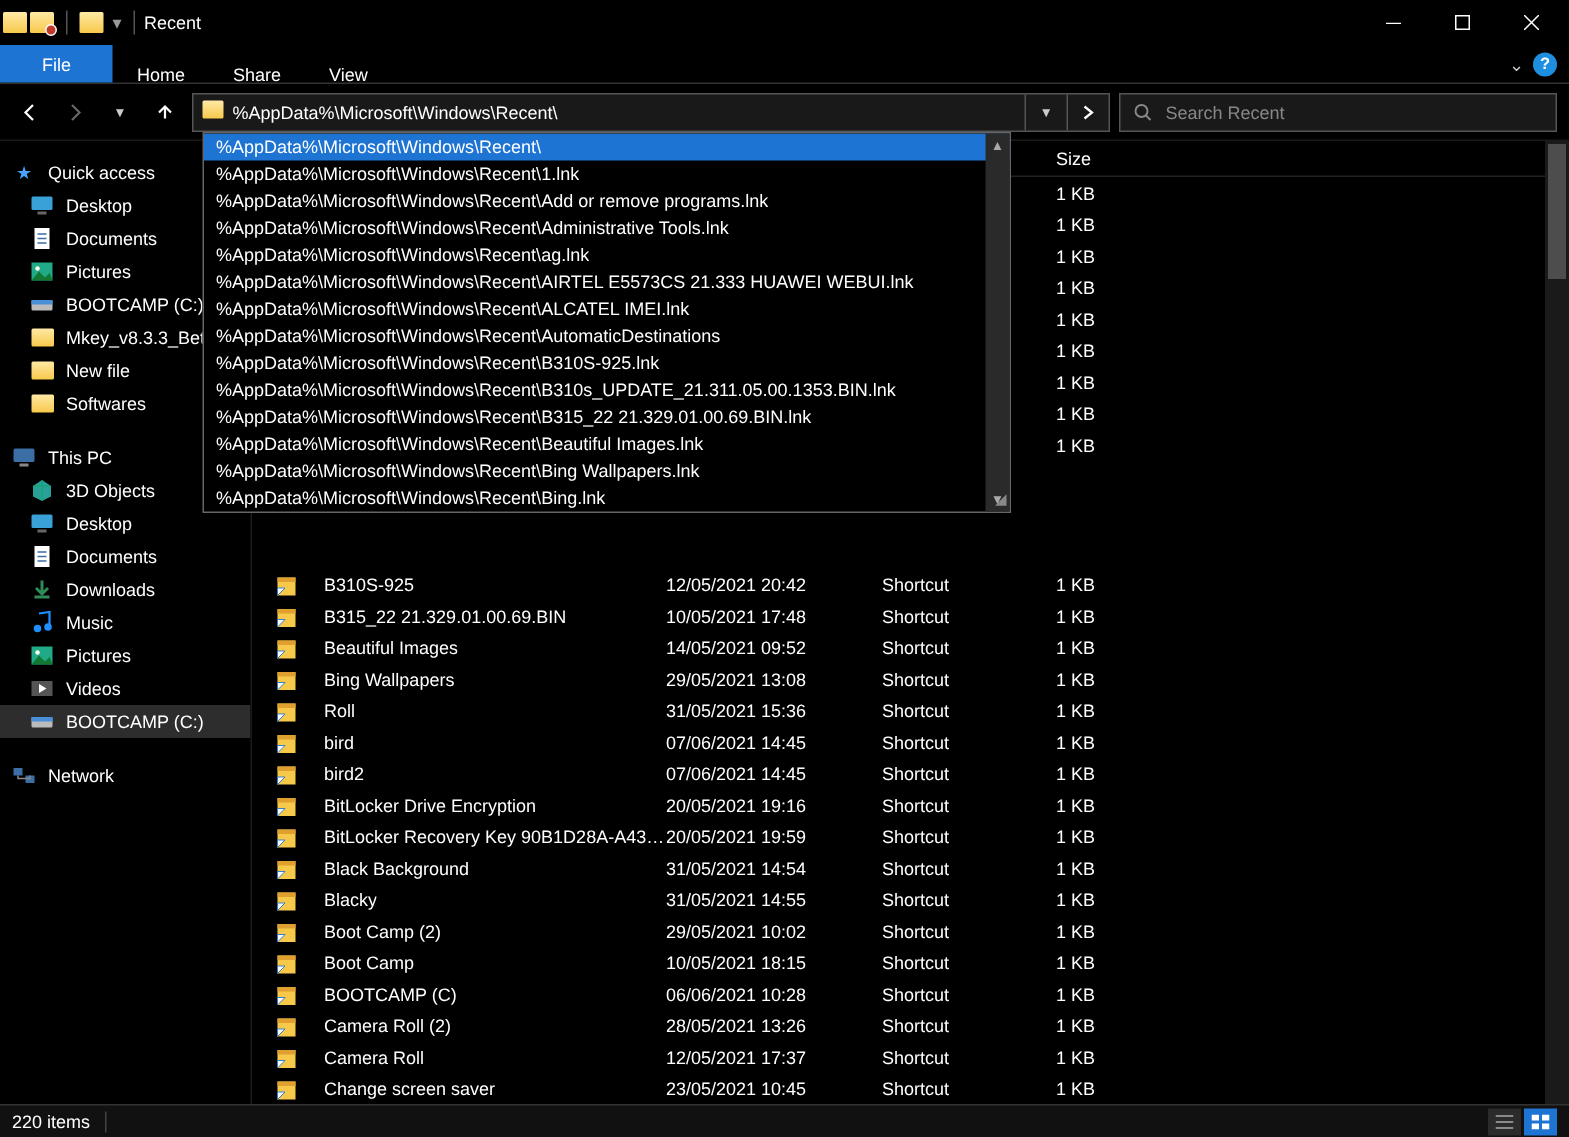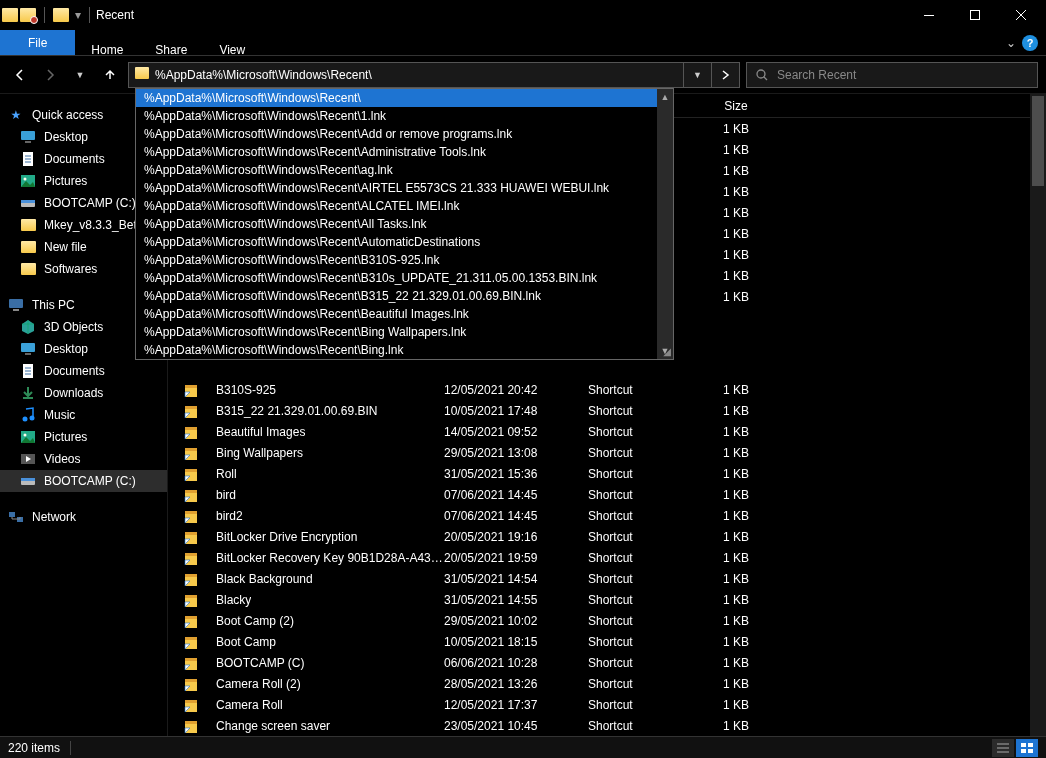--- a/index.html
+++ b/index.html
@@ -30,21 +30,21 @@
 .side-group { margin-bottom: 14px; }
 .side-item { display: flex; align-items: center; gap: 8px; padding: 3px 8px 3px 20px; white-space: nowrap; overflow: hidden; }
 .side-item.root { padding-left: 8px; font-weight: 400; }
 .side-item.selected { background: #2d2d2d; }
 .icon { width: 16px; height: 16px; display: inline-flex; align-items: center; justify-content: center; flex-shrink: 0; }
 .main { flex: 1; background: #000; position: relative; overflow: hidden; }
 .list-header { display: flex; height: 24px; align-items: center; border-bottom: 1px solid #222; padding-left: 16px; color: #bbb; }
 .col-name { width: 260px; }
 .col-date { width: 144px; }
 .col-type { width: 116px; }
-.col-size { width: 90px; text-align: center; padding-right: 26px; }
+.col-size { width: 90px; text-align: left; padding-right: 26px; }
 .file-list { position: absolute; top: 24px; left: 0; right: 0; bottom: 0; overflow: hidden; }
 .file-row { display: flex; align-items: center; height: 21px; padding-left: 16px; }
 .file-row .icon { margin-right: 6px; }
 .file-row .col-name { display: flex; align-items: center; overflow: hidden; white-space: nowrap; text-overflow: ellipsis; width: 260px; gap: 10px; }
 .file-row .fname { overflow: hidden; text-overflow: ellipsis; white-space: nowrap; }
 .dropdown { position: absolute; left: 135px; top: 88px; width: 539px; background: #000; border: 1px solid #666; z-index: 50; }
 .dropdown-inner { max-height: 278px; overflow: hidden; }
 .dd-item { padding: 2px 8px; white-space: nowrap; overflow: hidden; text-overflow: ellipsis; }
 .dd-item.highlight { background: #1e74d2; }
 .dd-scroll { position: absolute; top: 0; right: 0; width: 16px; height: 100%; background: #2a2a2a; }
@@ -643,21 +643,20 @@
 
 <div class="dropdown">
   <div class="dropdown-inner" id="dd-list">
       <div class="dd-item highlight">%AppData%\Microsoft\Windows\Recent\</div>
       <div class="dd-item">%AppData%\Microsoft\Windows\Recent\1.lnk</div>
       <div class="dd-item">%AppData%\Microsoft\Windows\Recent\Add or remove programs.lnk</div>
       <div class="dd-item">%AppData%\Microsoft\Windows\Recent\Administrative Tools.lnk</div>
       <div class="dd-item">%AppData%\Microsoft\Windows\Recent\ag.lnk</div>
       <div class="dd-item">%AppData%\Microsoft\Windows\Recent\AIRTEL E5573CS 21.333  HUAWEI WEBUI.lnk</div>
       <div class="dd-item">%AppData%\Microsoft\Windows\Recent\ALCATEL IMEI.lnk</div>
-      <div class="dd-item">%AppData%\Microsoft\Windows\Recent\All Tasks.lnk</div>
       <div class="dd-item">%AppData%\Microsoft\Windows\Recent\AutomaticDestinations</div>
       <div class="dd-item">%AppData%\Microsoft\Windows\Recent\B310S-925.lnk</div>
       <div class="dd-item">%AppData%\Microsoft\Windows\Recent\B310s_UPDATE_21.311.05.00.1353.BIN.lnk</div>
       <div class="dd-item">%AppData%\Microsoft\Windows\Recent\B315_22 21.329.01.00.69.BIN.lnk</div>
       <div class="dd-item">%AppData%\Microsoft\Windows\Recent\Beautiful Images.lnk</div>
       <div class="dd-item">%AppData%\Microsoft\Windows\Recent\Bing Wallpapers.lnk</div>
       <div class="dd-item">%AppData%\Microsoft\Windows\Recent\Bing.lnk</div>
     </div>
   <div class="dd-scroll">
     <div class="dd-scroll-up">▲</div>

